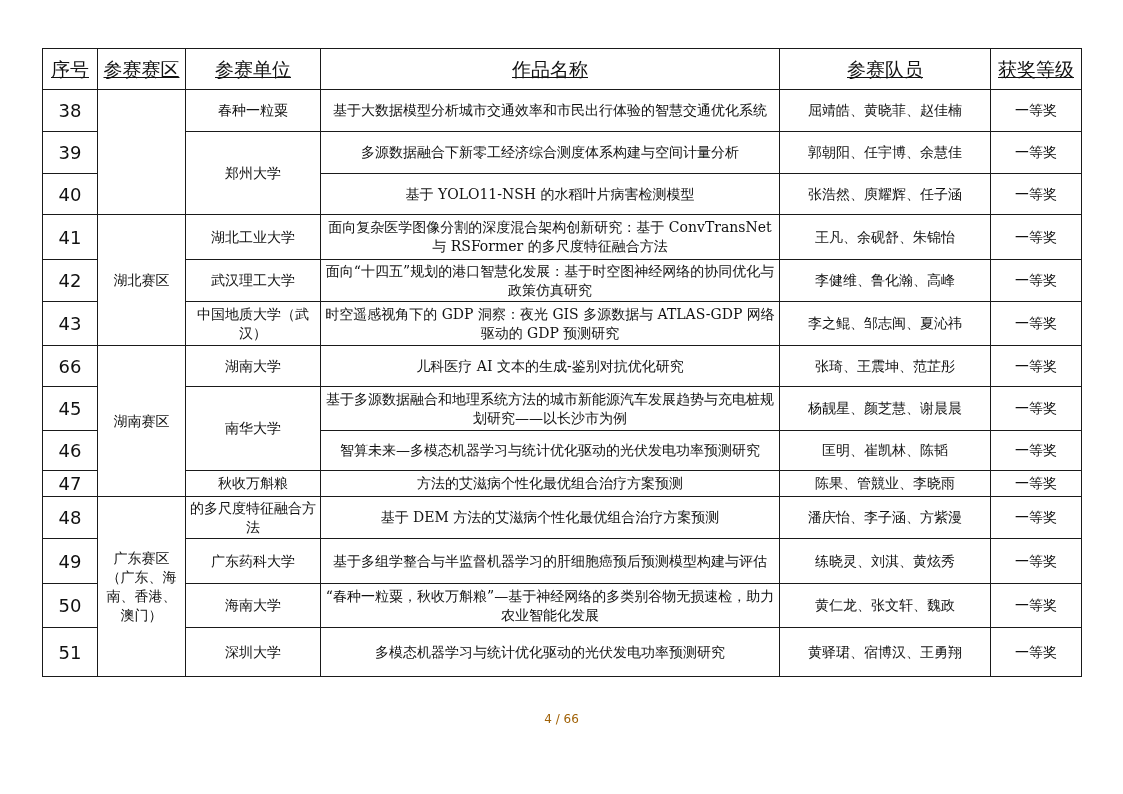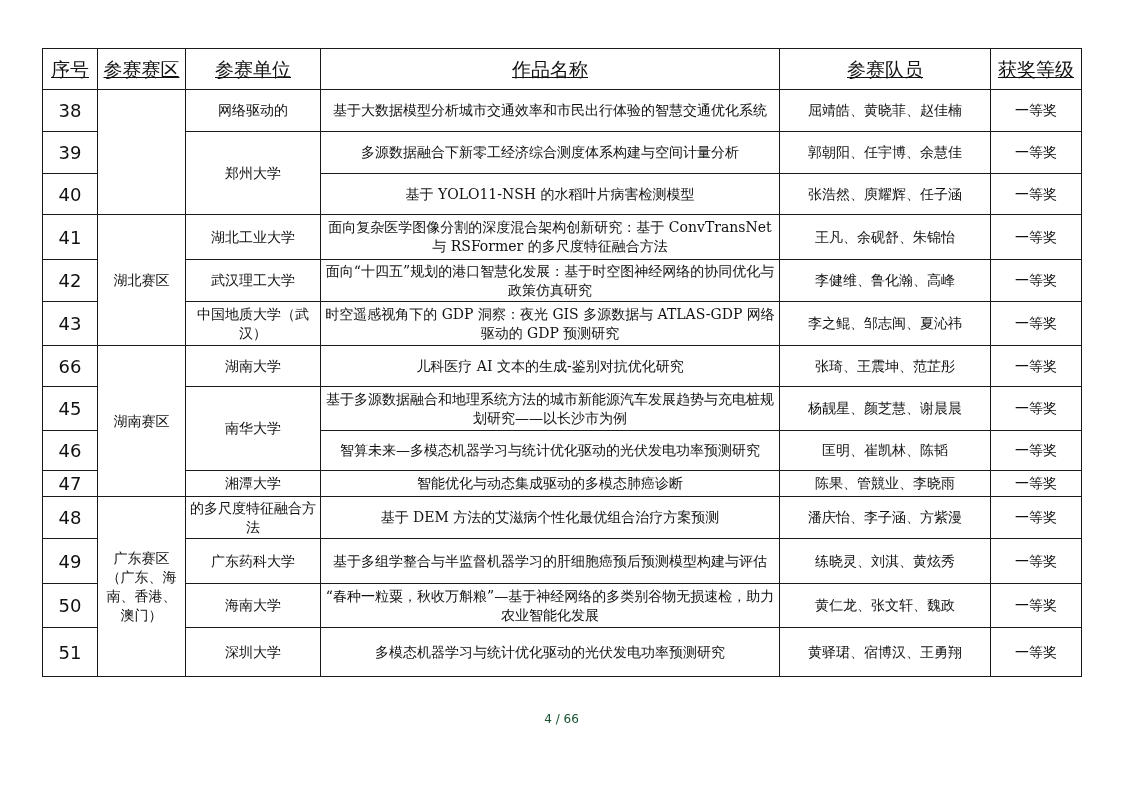--- a/index.html
+++ b/index.html
@@ -9,21 +9,21 @@
   table.awards { position: absolute; left: 42px; top: 48px; border-collapse: collapse;
                  table-layout: fixed; width: 1039px; }
   table.awards td, table.awards th {
     border: 1.3px solid #1a1a1a; text-align: center; vertical-align: middle;
     padding: 0 4px; font-size: 14px; line-height: 19px; font-weight: normal;
     font-family: "DejaVu Serif", "Liberation Serif", serif;
   }
   table.awards th { font-family: "DejaVu Sans", "Liberation Sans", sans-serif; font-size: 19px; height: 40px; text-decoration: underline; }
   table.awards td.num { font-family: "DejaVu Sans", "Liberation Sans", sans-serif; font-size: 18px; }
   .footer { position: absolute; left: 0; width: 1123px; top: 712px; text-align: center;
-            font-size: 12px; font-family: "DejaVu Sans", "Liberation Sans", sans-serif; color: #14532d; }
+            font-size: 12px; font-family: "DejaVu Sans", "Liberation Sans", sans-serif; color: #a16207; }
 </style>
 </head>
 <body>
 
 <div class="page">
   <table class="awards">
     <colgroup>
       <col style="width:55px">
         <col style="width:88px">
         <col style="width:135px">
@@ -39,21 +39,21 @@
         <th>作品名称</th>
         <th>参赛队员</th>
         <th>获奖等级</th>
       </tr>
     </thead>
     <tbody>
 
       <tr style="height:42px">
         <td class="num">38</td>
         <td rowspan="3"></td>
-        <td>网络驱动的</td>
+        <td>春种一粒粟</td>
         <td>基于大数据模型分析城市交通效率和市民出行体验的智慧交通优化系统</td>
         <td>屈靖皓、黄晓菲、赵佳楠</td>
         <td>一等奖</td>
       </tr>
 
       <tr style="height:42px">
         <td class="num">39</td>
         <td rowspan="2">郑州大学</td>
         <td>多源数据融合下新零工经济综合测度体系构建与空间计量分析</td>
         <td>郭朝阳、任宇博、余慧佳</td>
@@ -111,22 +111,22 @@
 
       <tr style="height:40px">
         <td class="num">46</td>
         <td>智算未来—多模态机器学习与统计优化驱动的光伏发电功率预测研究</td>
         <td>匡明、崔凯林、陈韬</td>
         <td>一等奖</td>
       </tr>
 
       <tr style="height:26px">
         <td class="num">47</td>
-        <td>湘潭大学</td>
-        <td>智能优化与动态集成驱动的多模态肺癌诊断</td>
+        <td>秋收万斛粮</td>
+        <td>方法的艾滋病个性化最优组合治疗方案预测</td>
         <td>陈果、管競业、李晓雨</td>
         <td>一等奖</td>
       </tr>
 
       <tr style="height:42px">
         <td class="num">48</td>
         <td rowspan="4">广东赛区（广东、海南、香港、澳门）</td>
         <td>的多尺度特征融合方法</td>
         <td>基于 DEM 方法的艾滋病个性化最优组合治疗方案预测</td>
         <td>潘庆怡、李子涵、方紫漫</td>

